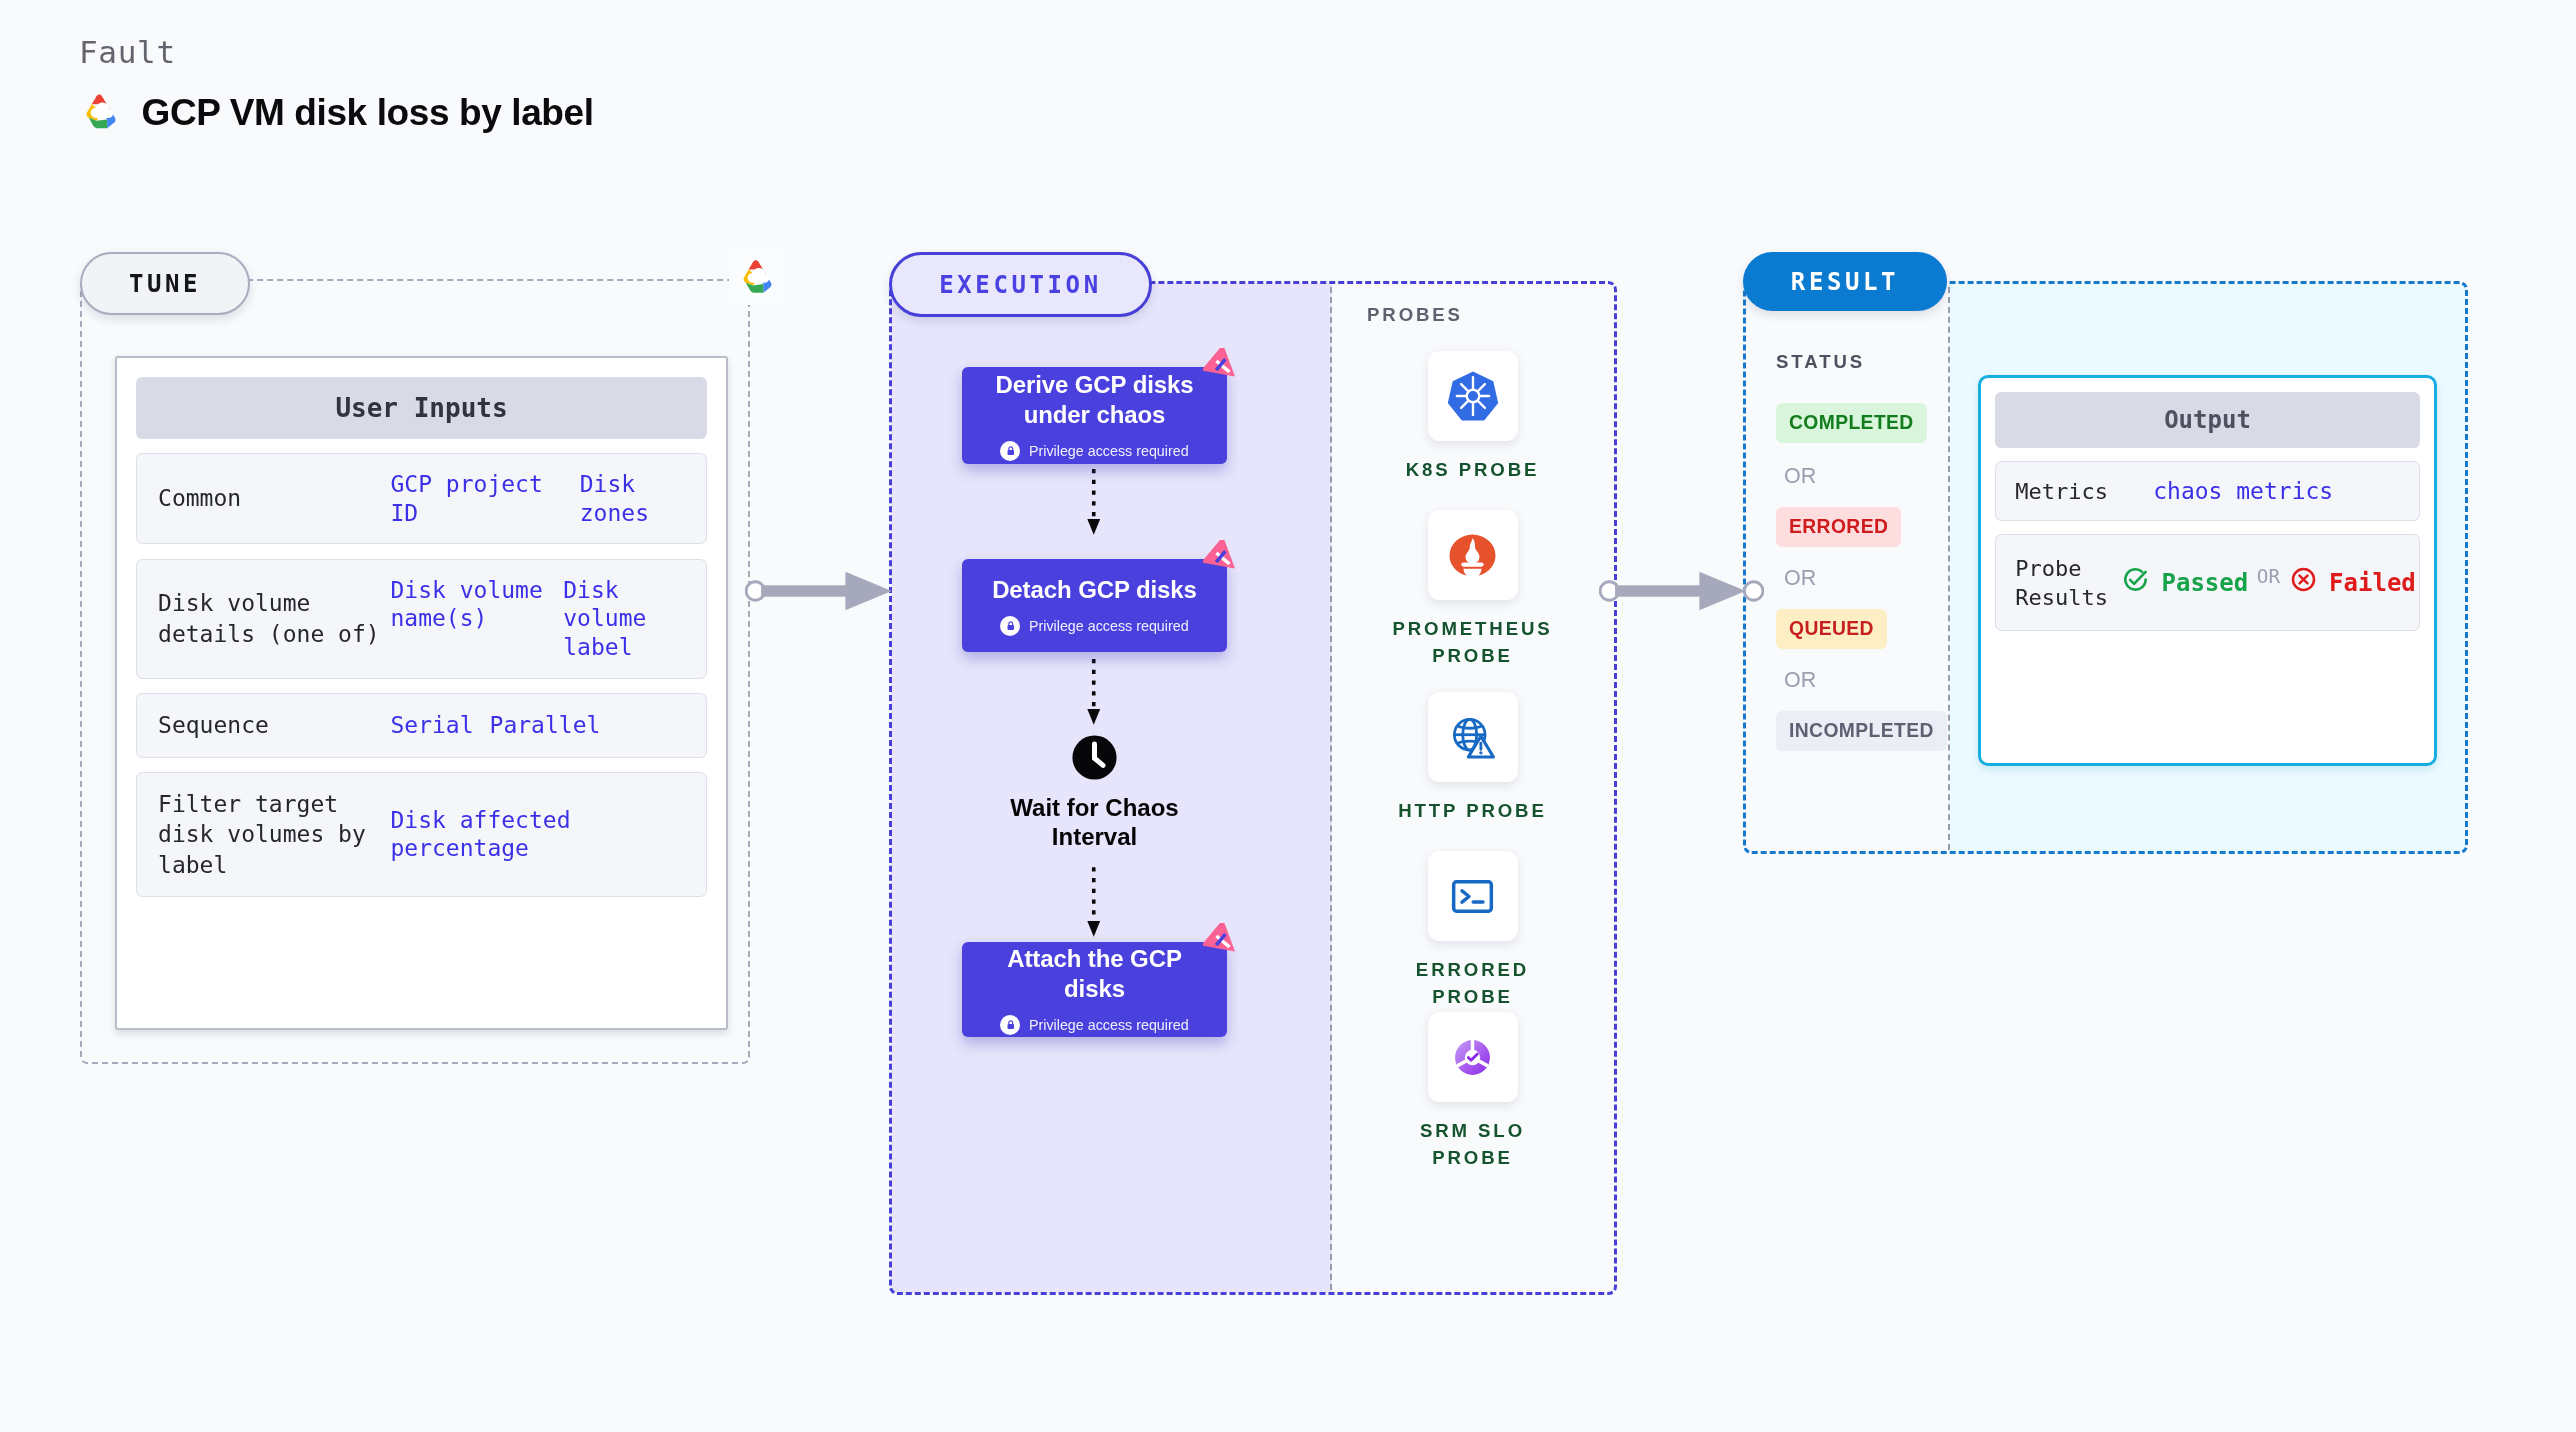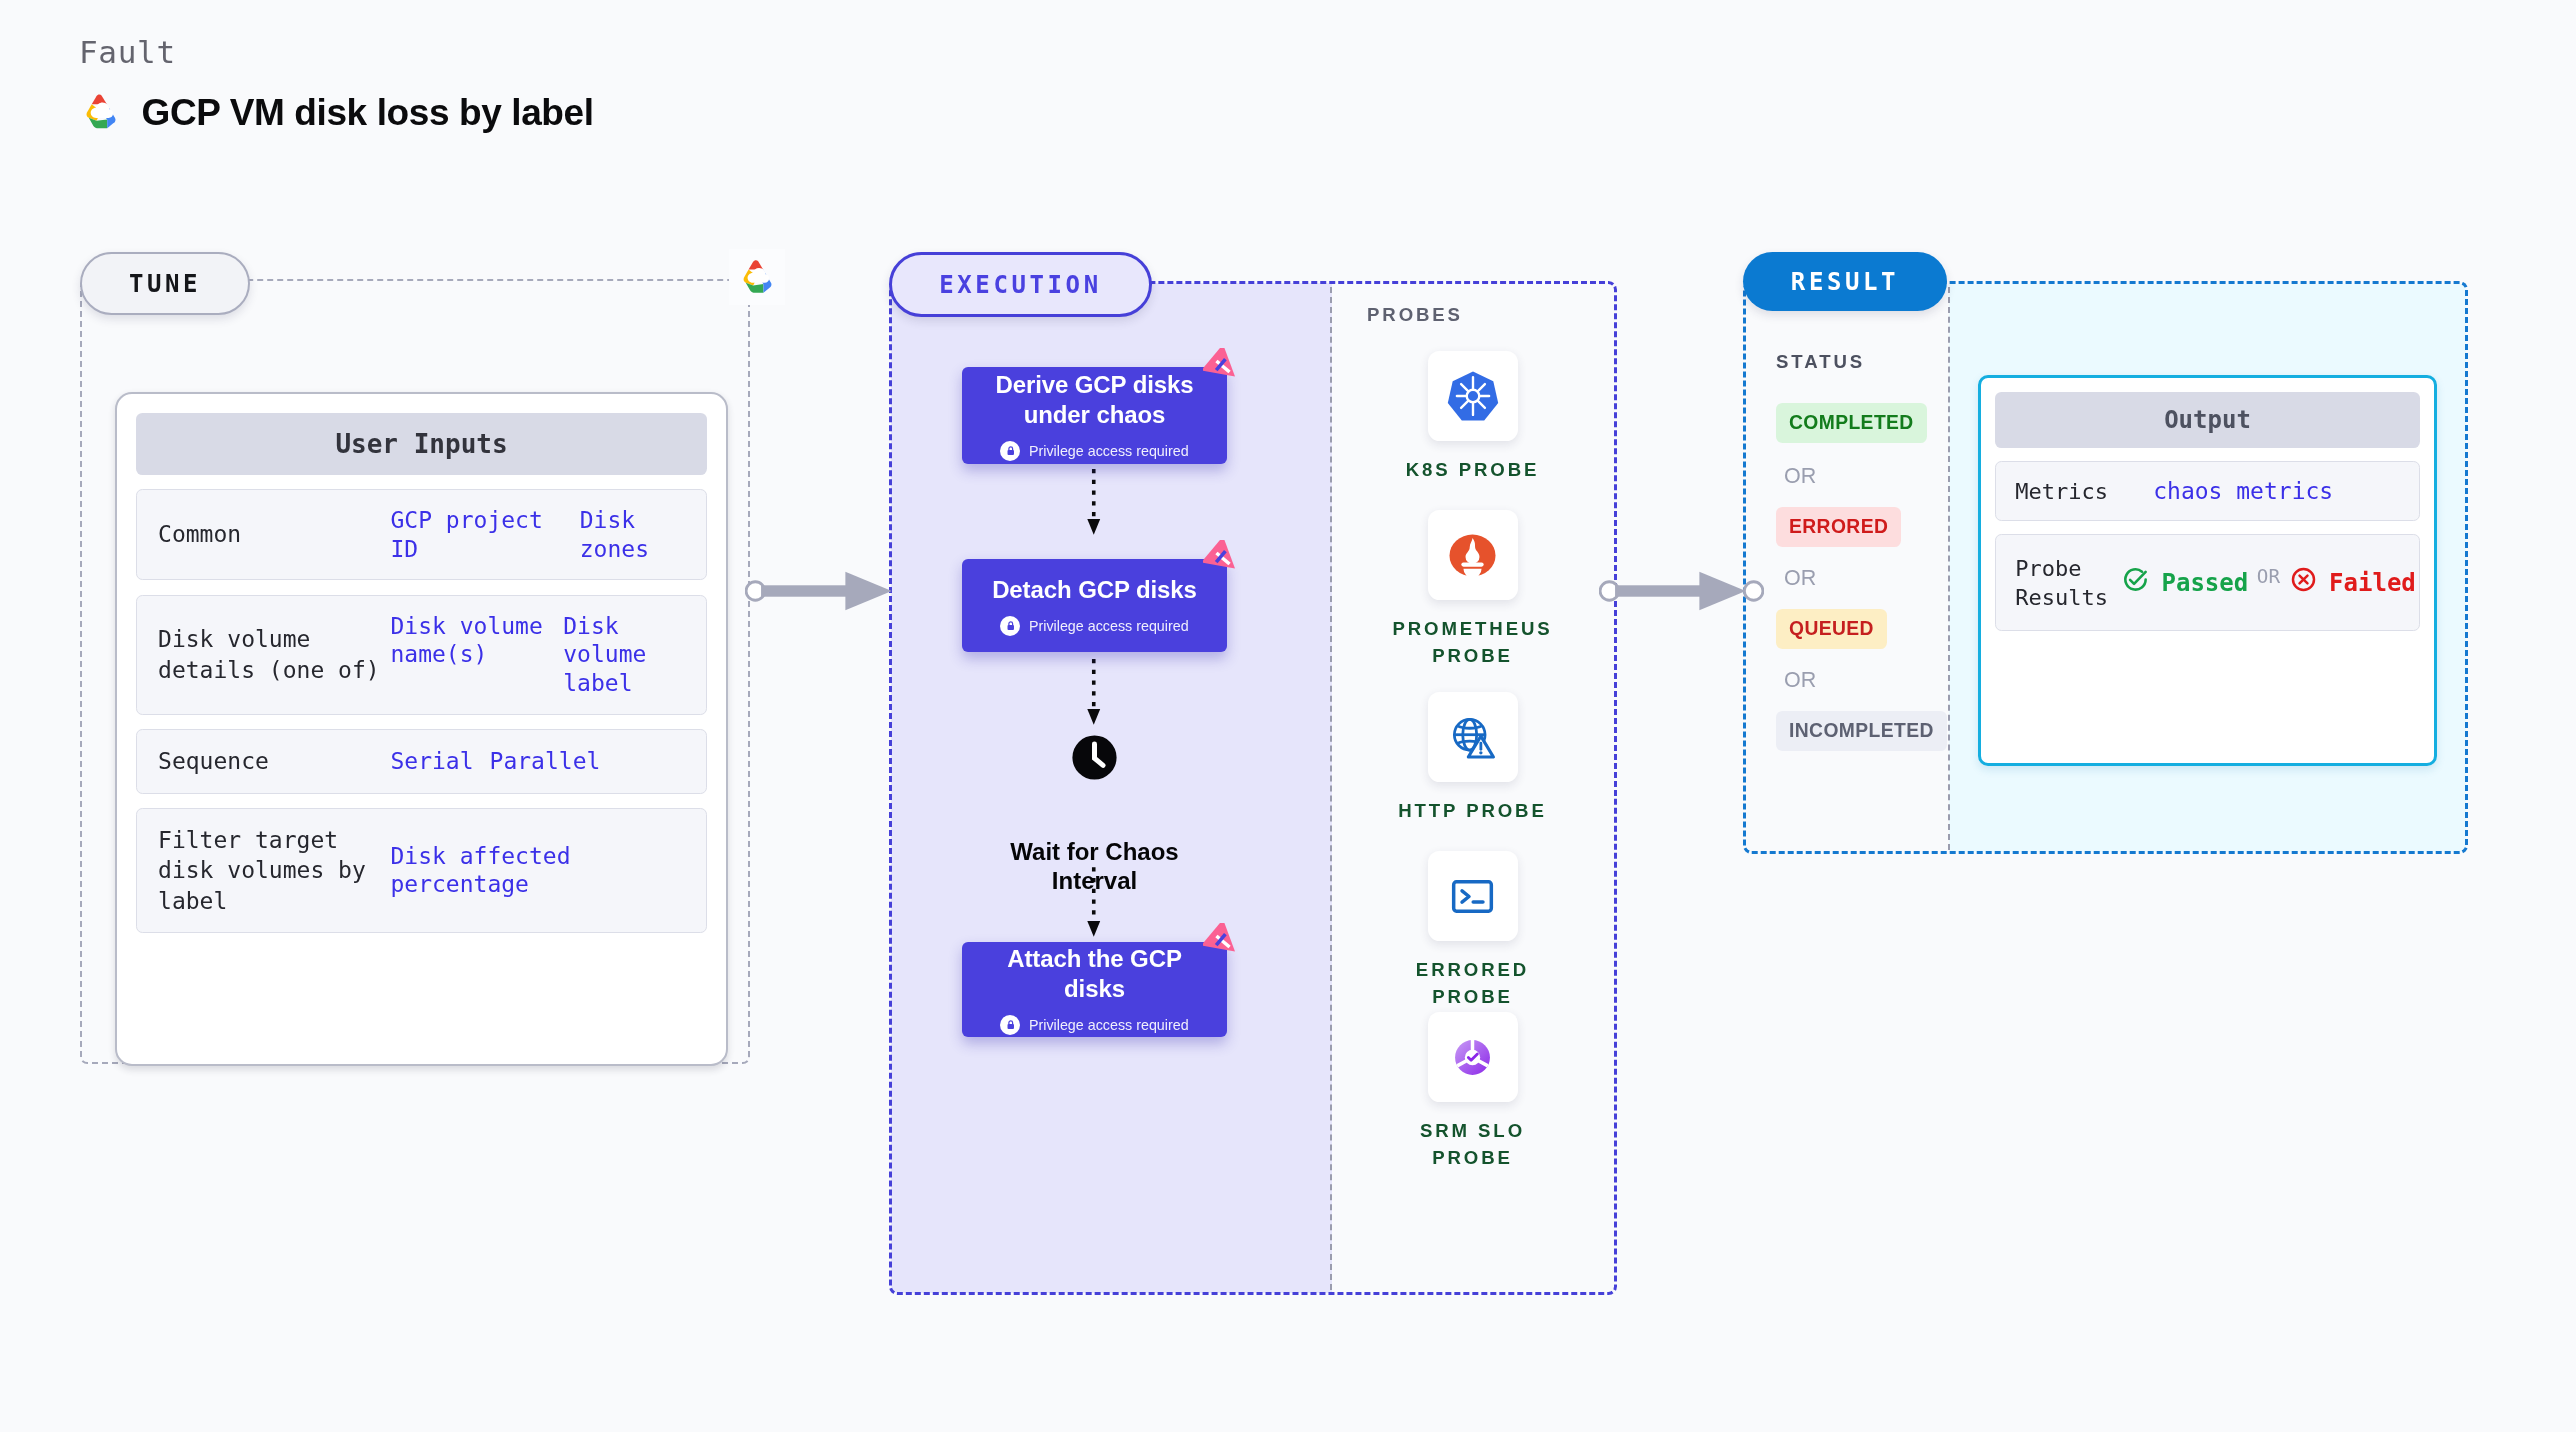--- a/index.html
+++ b/index.html
@@ -38,22 +38,22 @@
   #tune-panel{
     left:80px;top:279px;width:670px;height:785px;
     border:2.9px dashed #a6a9bb;border-radius:7.2px;background:transparent;
   }
   #tune-pill{
     left:80px;top:252px;width:166px;height:59px;
     background:#f2f3f7;border:2.9px solid #aaadbf;color:#15161a;font-size:24px;
   }
   #tune-card{
     position:absolute;left:115px;top:356px;width:613px;height:674px;
-    background:#ffffff;border:2.1px solid #b9bcc9;border-radius:17px;
-    box-shadow:0 3.6px 7.2px rgba(35,35,60,.14);box-sizing:border-box;margin-top:36px;
+    background:#ffffff;border:2.1px solid #b9bcc9;border-radius:3px;
+    box-shadow:0 3.6px 7.2px rgba(35,35,60,.14);box-sizing:border-box;
   }
   .ui-head{
     margin:18.6px 18.6px 0 18.6px;height:62px;background:#d8dae6;border-radius:6.4px;
     display:flex;align-items:center;justify-content:center;
     font-family:"DejaVu Sans Mono","Liberation Mono",monospace;
     font-size:26px;color:#32333c;font-weight:bold;
   }
   .ui-row{
     margin:14.3px 18.6px 0 18.6px;background:#f5f6fa;border:1.4px solid #dcdee8;border-radius:6.4px;
     display:flex;align-items:center;box-sizing:border-box;padding:16px 2.9px;
@@ -98,21 +98,21 @@
   }
   .exec-node .priv{
     display:flex;align-items:center;gap:8.6px;margin-top:11.5px;font-size:14.3px;color:#f0effd;
   }
   .lockdot{
     width:20px;height:20px;border-radius:50%;background:#ffffff;
     display:flex;align-items:center;justify-content:center;
   }
   .litmus-badge{position:absolute;right:-16px;top:-18.6px;z-index:9;}
 
-  .wait-block{position:absolute;z-index:6;display:flex;flex-direction:column;align-items:center;gap:44px;}
+  .wait-block{position:absolute;z-index:6;display:flex;flex-direction:column;align-items:center;}
   .wait-block .wt{
     margin-top:10px;font-size:24px;font-weight:bold;color:#050507;
     text-align:center;line-height:1.22;
   }
 
   .dotarrow{position:absolute;z-index:4;}
 
   
   #probes-label{
     position:absolute;left:1367px;top:304px;

